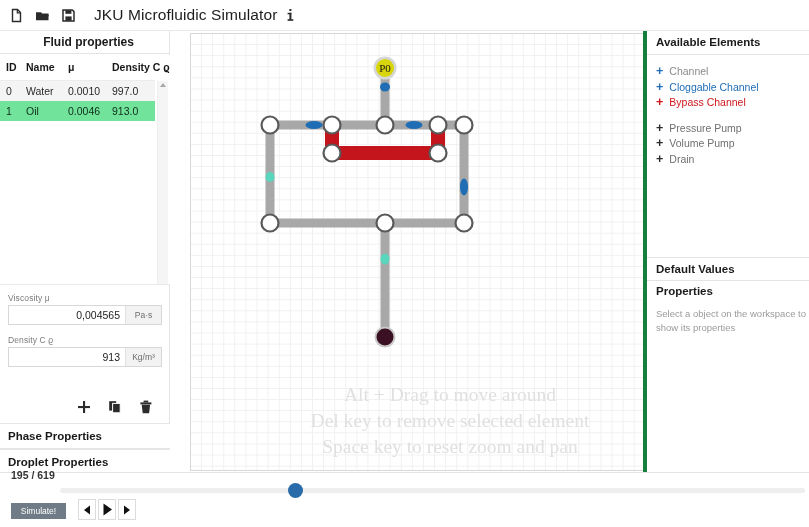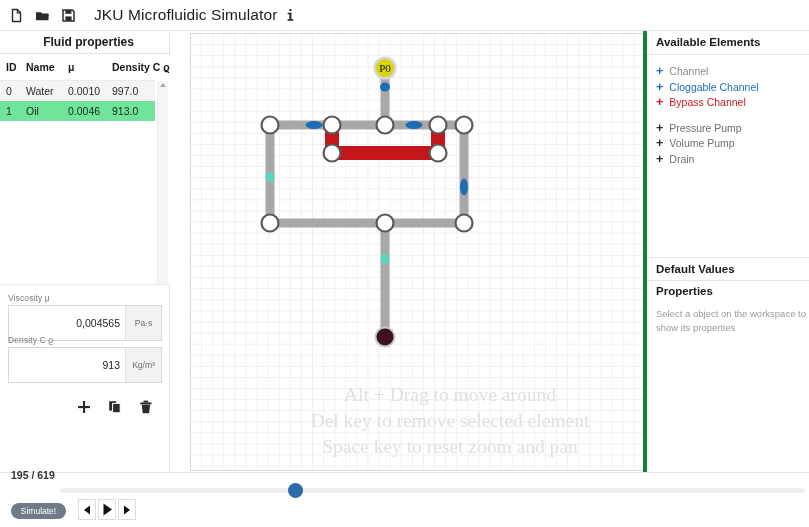--- a/index.html
+++ b/index.html
@@ -105,21 +105,21 @@
     border-bottom: 4px solid #a8a8a8;
   }
 
   .field-block { position: absolute; left: 0; width: 170px; }
   .field-label {
     font-size: 8.5px; color: #7b7b7b; padding-left: 8px; margin-bottom: 2px;
     letter-spacing: 0.1px;
   }
   .field-row {
     display: flex; margin: 0 8px 0 8px;
-    border: 1px solid #d8d8d8; height: 36px; background: #fff;
+    border: 1px solid #d8d8d8; height: 20px; background: #fff;
   }
   .field-row input {
     flex: 1; border: none; outline: none;
     text-align: right;
     font-family: "Liberation Sans", sans-serif;
     font-size: 10.5px; color: #1d1d1d;
     padding-right: 5px; min-width: 0;
     background: transparent;
   }
   .field-unit {
@@ -231,21 +231,21 @@
     width: 15px; height: 15px; border-radius: 50%;
     background: #2a6ca9;
     cursor: pointer;
   }
   .simulate-btn {
     position: absolute; left: 11px; top: 503px;
     width: 55px; height: 16px;
     background: #6f7b86;
     color: #ffffff;
     font-size: 8.5px;
-    border: none; border-radius: 8px;
+    border: none; border-radius: 0;
     display: flex; align-items: center; justify-content: center;
     cursor: pointer;
     font-family: "Liberation Sans", sans-serif;
   }
   .playbtns { position: absolute; left: 78px; top: 499px; display: flex; }
   .pbtn {
     width: 18px; height: 21px; background: #fff;
     border: 1px solid #dcdcdc;
     margin-right: 2px;
     display: flex; align-items: center; justify-content: center;
@@ -354,20 +354,25 @@
       </span>
       <span class="iconbtn">
         <svg width="16" height="16" viewBox="0 0 16 16">
           <rect x="5.6" y="1.6" width="4.6" height="1.8" fill="#2b2b2b"></rect>
           <rect x="2.4" y="3.4" width="11" height="2" fill="#2b2b2b"></rect>
           <path d="M3.7 5.8h8.4l-1 8.4H4.7z" fill="#2b2b2b"></path>
         </svg>
       </span>
     </div>
 
+    <div class="accordion">
+      <div class="acc-item">Phase Properties</div>
+      <div class="acc-item">Droplet Properties</div>
+      <div class="acc-item">Droplet injection</div>
+    </div>
   </div>
 
   <div class="canvas-wrap">
     <div class="grid"></div>
 
     <svg class="net" width="468" height="438" viewBox="173 33 468 438">
 
       <g>
         <line x1="367" y1="67" x2="367" y2="124" stroke="#a8a8a8" stroke-width="9"></line>
         <line x1="252" y1="124" x2="314" y2="124" stroke="#a8a8a8" stroke-width="9"></line>

